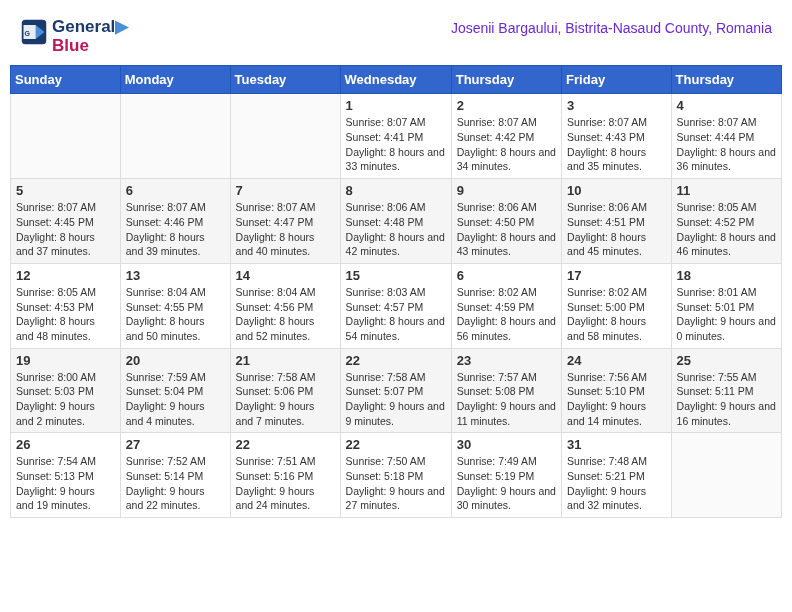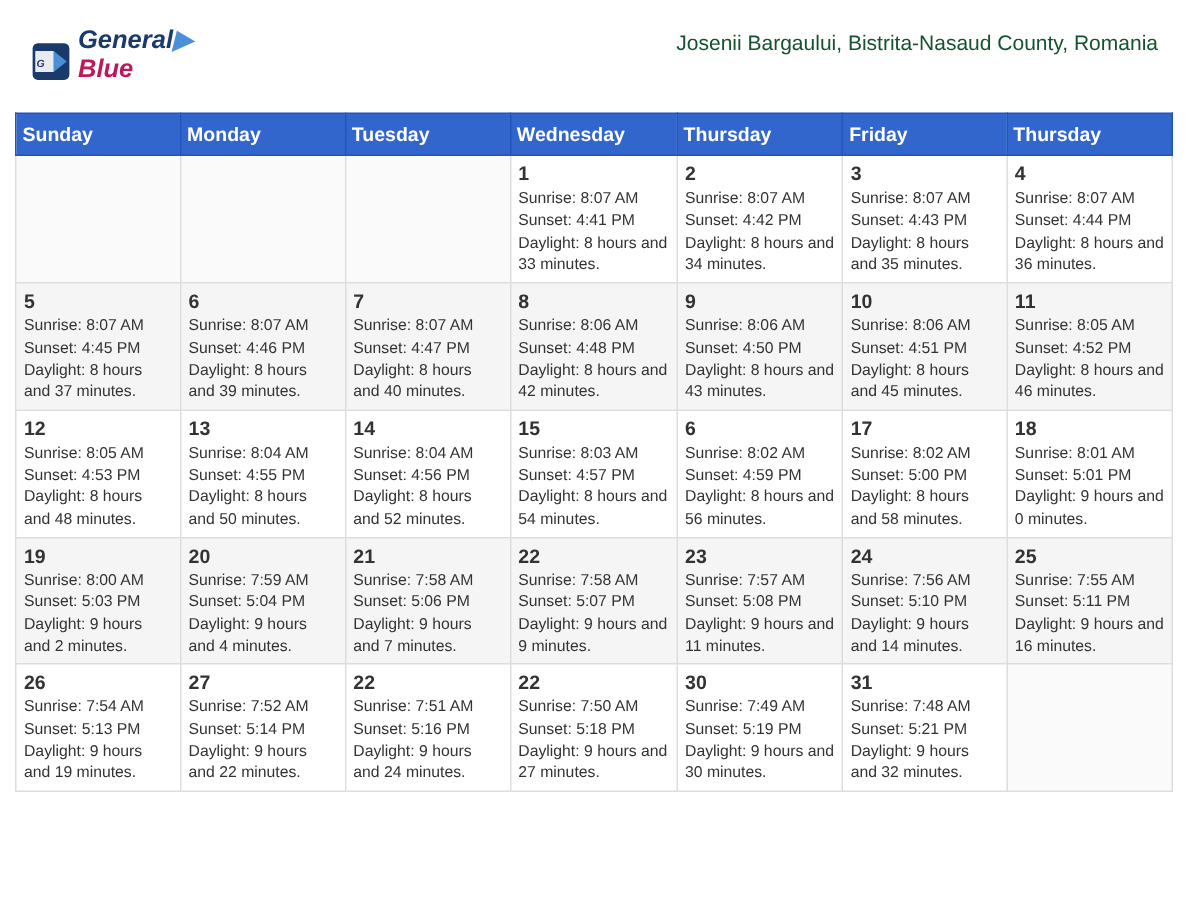--- a/index.html
+++ b/index.html
@@ -11,46 +11,45 @@
       padding: 10px;
     }
     .header {
       display: flex;
       align-items: flex-start;
       justify-content: space-between;
       padding: 8px 10px 4px 10px;
     }
     .logo {
       display: flex;
-      align-items: flex-end;
-      font-style: italic;
+      align-items: flex-start;
     }
     .logo-icon {
       width: 28px;
       height: 28px;
       margin-right: 4px;
       position: relative;
     }
     .title-block {
       text-align: right;
     }
     .month-title {
       font-size: 32px;
       font-weight: bold;
       color: #222;
     }
     .location-title {
       font-size: 14px;
-      color: #14532d;
+      color: #6d28d9;
       margin-top: 2px;
     }
     .calendar {
       width: 100%;
       border-collapse: collapse;
-      margin-top: 16px;
+      margin-top: 6px;
       font-size: 11.5px;
     }
     .calendar thead tr {
       background-color: #3366cc;
       color: white;
     }
     .calendar thead th {
       padding: 6px 4px;
       text-align: left;
       font-weight: bold;

